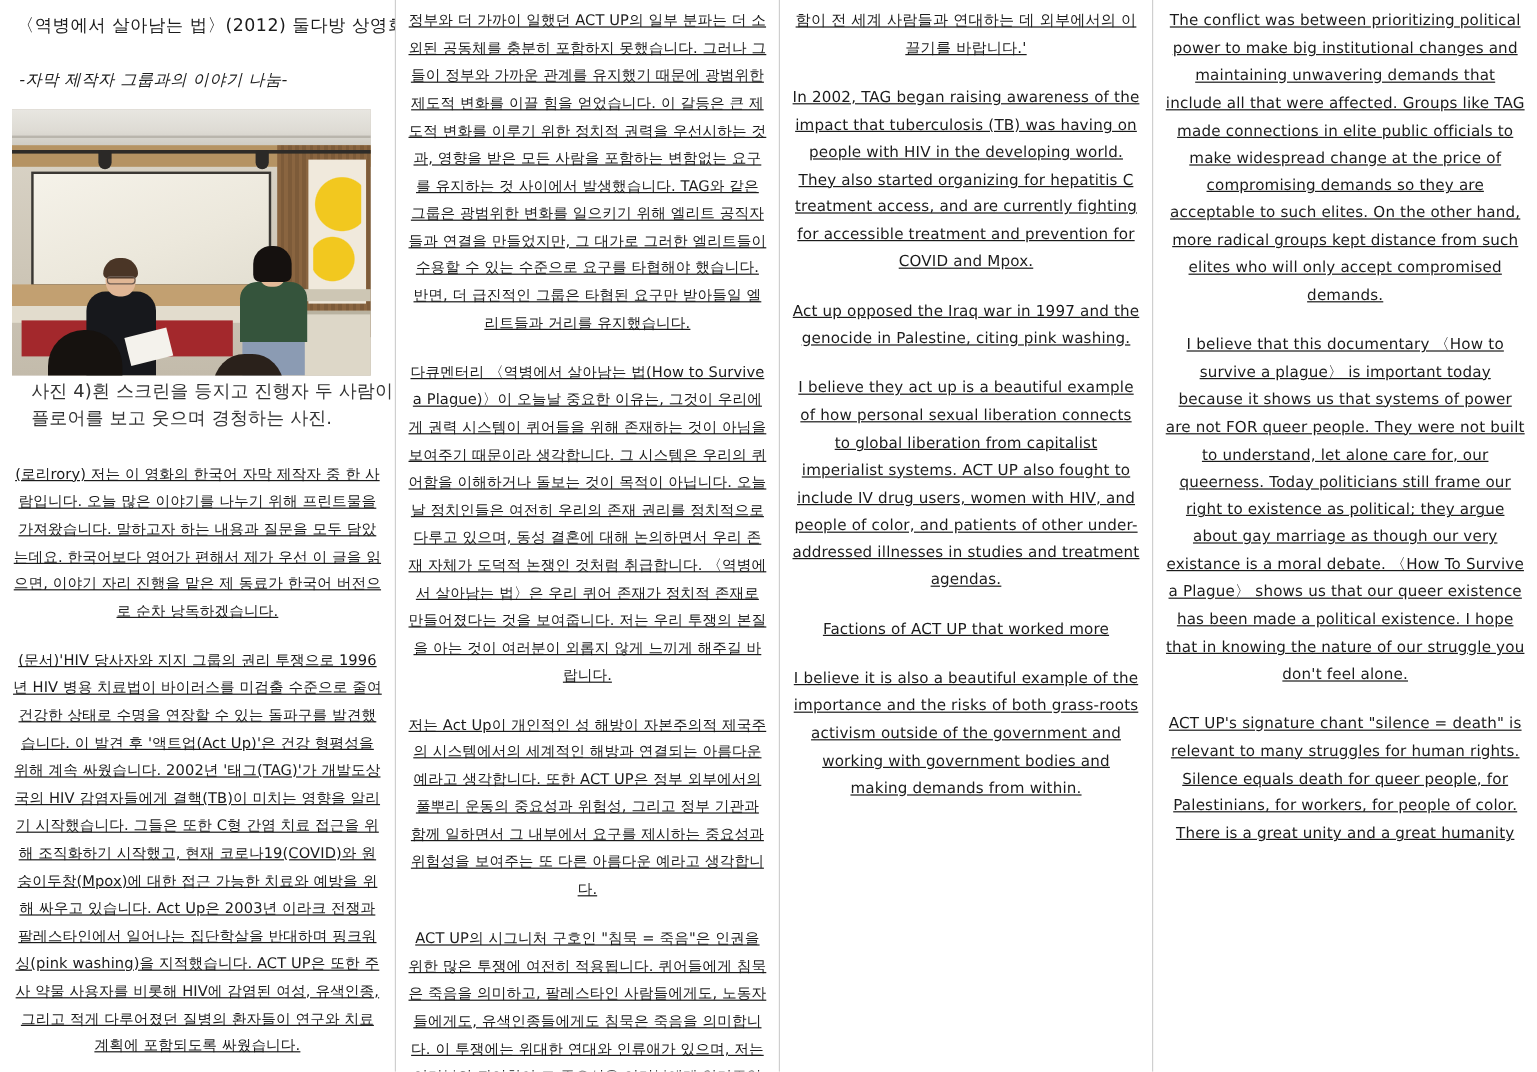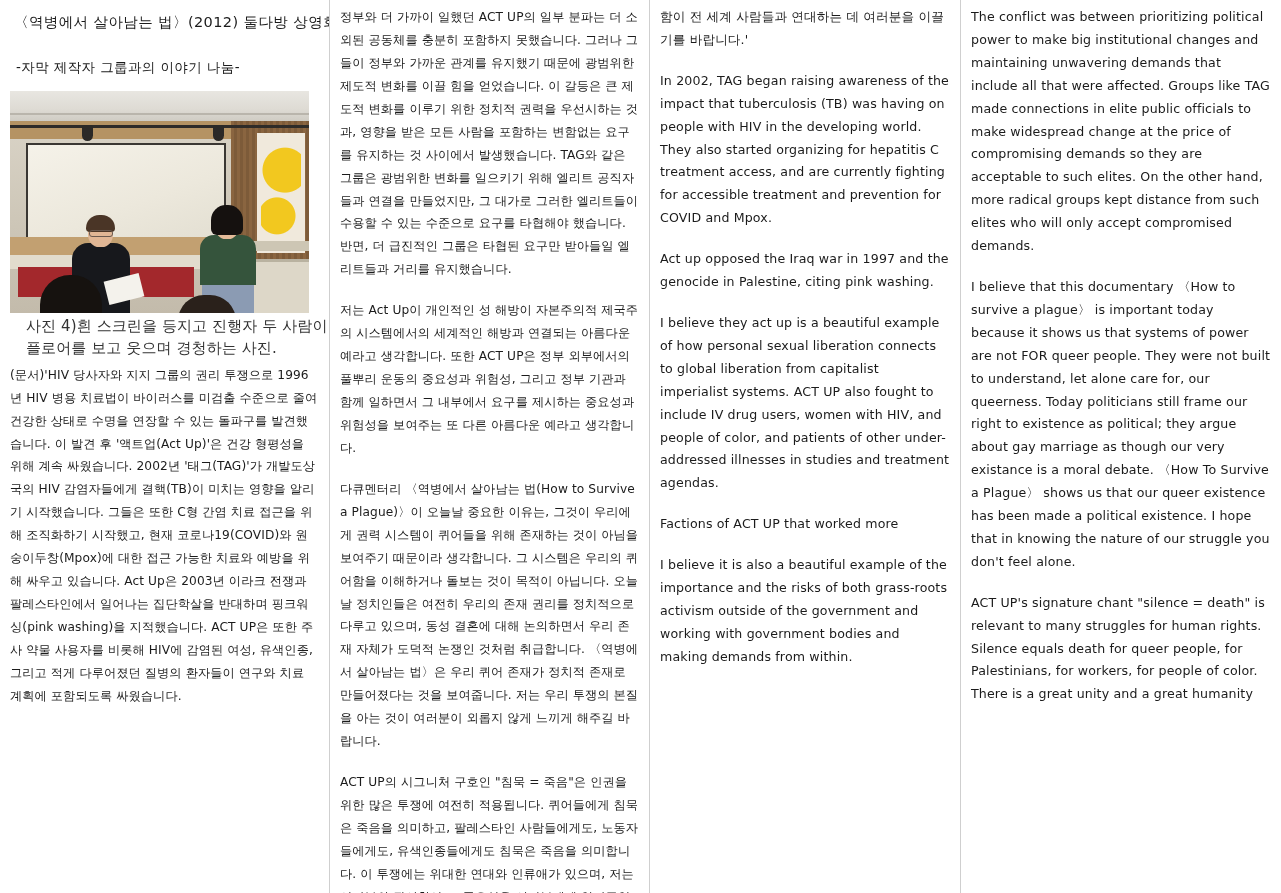--- a/index.html
+++ b/index.html
@@ -37,20 +37,21 @@
     letter-spacing: 0.4px;
     line-height: 1.4;
     margin: 6px 0 0 4px;
     white-space: nowrap;
   }
   .doc-subtitle {
     font-size: 13.5px;
     letter-spacing: 0.4px;
     line-height: 1.4;
     margin: 26px 0 14px 6px;
+    font-style: italic;
   }
 
   .photo-figure {
     margin: 0 0 4px 0;
   }
   .photo {
     width: 299px;
     height: 222px;
     position: relative;
     overflow: hidden;
@@ -186,22 +187,23 @@
     color: #333;
     margin: 3px 0 0 16px;
     width: 305px;
   }
 
   .para {
     font-size: 12.3px;
     line-height: 1.88;
     letter-spacing: 0.15px;
     margin: 0 0 18px 0;
-    text-align: left;
+    text-align: center;
     word-break: break-word;
+    text-decoration: underline;
   }
   .col-1 .para { font-size: 12.2px; letter-spacing: 0.1px; }
   .col-2 .para { font-size: 12.2px; letter-spacing: 0.1px; }
   .col-3 .para, .col-4 .para {
     font-size: 12.6px;
     line-height: 1.82;
     letter-spacing: 0.15px;
   }
   .first-body { margin-top: 24px; }
   .tight-top { margin-top: 0; }
@@ -241,32 +243,33 @@
         <div class="pR-jeans"></div>
         <div class="pR-body"></div>
         <div class="pR-head"></div>
         <div class="pR-hair"></div>
         <div class="fg-head1"></div>
         <div class="fg-head2"></div>
       </div>
       <figcaption class="photo-caption">사진 4)흰 스크린을 등지고 진행자 두 사람이 플로어를 보고 웃으며 경청하는 사진.</figcaption>
     </figure>
 
+    <p class="para first-body">(로리rory) 저는 이 영화의 한국어 자막 제작자 중 한 사람입니다. 오늘 많은 이야기를 나누기 위해 프린트물을 가져왔습니다. 말하고자 하는 내용과 질문을 모두 담았는데요. 한국어보다 영어가 편해서 제가 우선 이 글을 읽으면, 이야기 자리 진행을 맡은 제 동료가 한국어 버전으로 순차 낭독하겠습니다.</p>
     <p class="para">(문서)'HIV 당사자와 지지 그룹의 권리 투쟁으로 1996년 HIV 병용 치료법이 바이러스를 미검출 수준으로 줄여 건강한 상태로 수명을 연장할 수 있는 돌파구를 발견했습니다. 이 발견 후 '액트업(Act Up)'은 건강 형평성을 위해 계속 싸웠습니다. 2002년 '태그(TAG)'가 개발도상국의 HIV 감염자들에게 결핵(TB)이 미치는 영향을 알리기 시작했습니다. 그들은 또한 C형 간염 치료 접근을 위해 조직화하기 시작했고, 현재 코로나19(COVID)와 원숭이두창(Mpox)에 대한 접근 가능한 치료와 예방을 위해 싸우고 있습니다. Act Up은 2003년 이라크 전쟁과 팔레스타인에서 일어나는 집단학살을 반대하며 핑크워싱(pink washing)을 지적했습니다. ACT UP은 또한 주사 약물 사용자를 비롯해 HIV에 감염된 여성, 유색인종, 그리고 적게 다루어졌던 질병의 환자들이 연구와 치료 계획에 포함되도록 싸웠습니다.</p>
   </div>
 
   <div class="column col-2">
     <p class="para tight-top">정부와 더 가까이 일했던 ACT UP의 일부 분파는 더 소외된 공동체를 충분히 포함하지 못했습니다. 그러나 그들이 정부와 가까운 관계를 유지했기 때문에 광범위한 제도적 변화를 이끌 힘을 얻었습니다. 이 갈등은 큰 제도적 변화를 이루기 위한 정치적 권력을 우선시하는 것과, 영향을 받은 모든 사람을 포함하는 변함없는 요구를 유지하는 것 사이에서 발생했습니다. TAG와 같은 그룹은 광범위한 변화를 일으키기 위해 엘리트 공직자들과 연결을 만들었지만, 그 대가로 그러한 엘리트들이 수용할 수 있는 수준으로 요구를 타협해야 했습니다. 반면, 더 급진적인 그룹은 타협된 요구만 받아들일 엘리트들과 거리를 유지했습니다.</p>
+    <p class="para">다큐멘터리 〈역병에서 살아남는 법(How to Survive a Plague)〉이 오늘날 중요한 이유는, 그것이 우리에게 권력 시스템이 퀴어들을 위해 존재하는 것이 아님을 보여주기 때문이라 생각합니다. 그 시스템은 우리의 퀴어함을 이해하거나 돌보는 것이 목적이 아닙니다. 오늘날 정치인들은 여전히 우리의 존재 권리를 정치적으로 다루고 있으며, 동성 결혼에 대해 논의하면서 우리 존재 자체가 도덕적 논쟁인 것처럼 취급합니다. 〈역병에서 살아남는 법〉은 우리 퀴어 존재가 정치적 존재로 만들어졌다는 것을 보여줍니다. 저는 우리 투쟁의 본질을 아는 것이 여러분이 외롭지 않게 느끼게 해주길 바랍니다.</p>
     <p class="para">저는 Act Up이 개인적인 성 해방이 자본주의적 제국주의 시스템에서의 세계적인 해방과 연결되는 아름다운 예라고 생각합니다. 또한 ACT UP은 정부 외부에서의 풀뿌리 운동의 중요성과 위험성, 그리고 정부 기관과 함께 일하면서 그 내부에서 요구를 제시하는 중요성과 위험성을 보여주는 또 다른 아름다운 예라고 생각합니다.</p>
-    <p class="para">다큐멘터리 〈역병에서 살아남는 법(How to Survive a Plague)〉이 오늘날 중요한 이유는, 그것이 우리에게 권력 시스템이 퀴어들을 위해 존재하는 것이 아님을 보여주기 때문이라 생각합니다. 그 시스템은 우리의 퀴어함을 이해하거나 돌보는 것이 목적이 아닙니다. 오늘날 정치인들은 여전히 우리의 존재 권리를 정치적으로 다루고 있으며, 동성 결혼에 대해 논의하면서 우리 존재 자체가 도덕적 논쟁인 것처럼 취급합니다. 〈역병에서 살아남는 법〉은 우리 퀴어 존재가 정치적 존재로 만들어졌다는 것을 보여줍니다. 저는 우리 투쟁의 본질을 아는 것이 여러분이 외롭지 않게 느끼게 해주길 바랍니다.</p>
     <p class="para">ACT UP의 시그니처 구호인 "침묵 = 죽음"은 인권을 위한 많은 투쟁에 여전히 적용됩니다. 퀴어들에게 침묵은 죽음을 의미하고, 팔레스타인 사람들에게도, 노동자들에게도, 유색인종들에게도 침묵은 죽음을 의미합니다. 이 투쟁에는 위대한 연대와 인류애가 있으며, 저는 여러분의 퀴어함이 그 중요성을 여러분에게 알려주었기를 진심으로 바랍니다. 저는 여러분의 퀴어</p>
   </div>
 
   <div class="column col-3">
-    <p class="para tight-top">함이 전 세계 사람들과 연대하는 데 여러분을 이끌기를 바랍니다.'</p>
+    <p class="para tight-top">함이 전 세계 사람들과 연대하는 데 외부에서의 이끌기를 바랍니다.'</p>
     <p class="para">In 2002, TAG began raising awareness of the impact that tuberculosis (TB) was having on people with HIV in the developing world. They also started organizing for hepatitis C treatment access, and are currently fighting for accessible treatment and prevention for COVID and Mpox.</p>
     <p class="para">Act up opposed the Iraq war in 1997 and the genocide in Palestine, citing pink washing.</p>
     <p class="para">I believe they act up is a beautiful example of how personal sexual liberation connects to global liberation from capitalist imperialist systems. ACT UP also fought to include IV drug users, women with HIV, and people of color, and patients of other under-addressed illnesses in studies and treatment agendas.</p>
     <p class="para">Factions of ACT UP that worked more</p>
     <p class="para">I believe it is also a beautiful example of the importance and the risks of both grass-roots activism outside of the government and working with government bodies and making demands from within.</p>
   </div>
 
   <div class="column col-4">
     <p class="para">The conflict was between prioritizing political power to make big institutional changes and maintaining unwavering demands that include all that were affected. Groups like TAG made connections in elite public officials to make widespread change at the price of compromising demands so they are acceptable to such elites. On the other hand, more radical groups kept distance from such elites who will only accept compromised demands.</p>
     <p class="para">I believe that this documentary 〈How to survive a plague〉 is important today because it shows us that systems of power are not FOR queer people. They were not built to understand, let alone care for, our queerness. Today politicians still frame our right to existence as political; they argue about gay marriage as though our very existance is a moral debate. 〈How To Survive a Plague〉 shows us that our queer existence has been made a political existence. I hope that in knowing the nature of our struggle you don't feel alone.</p>

